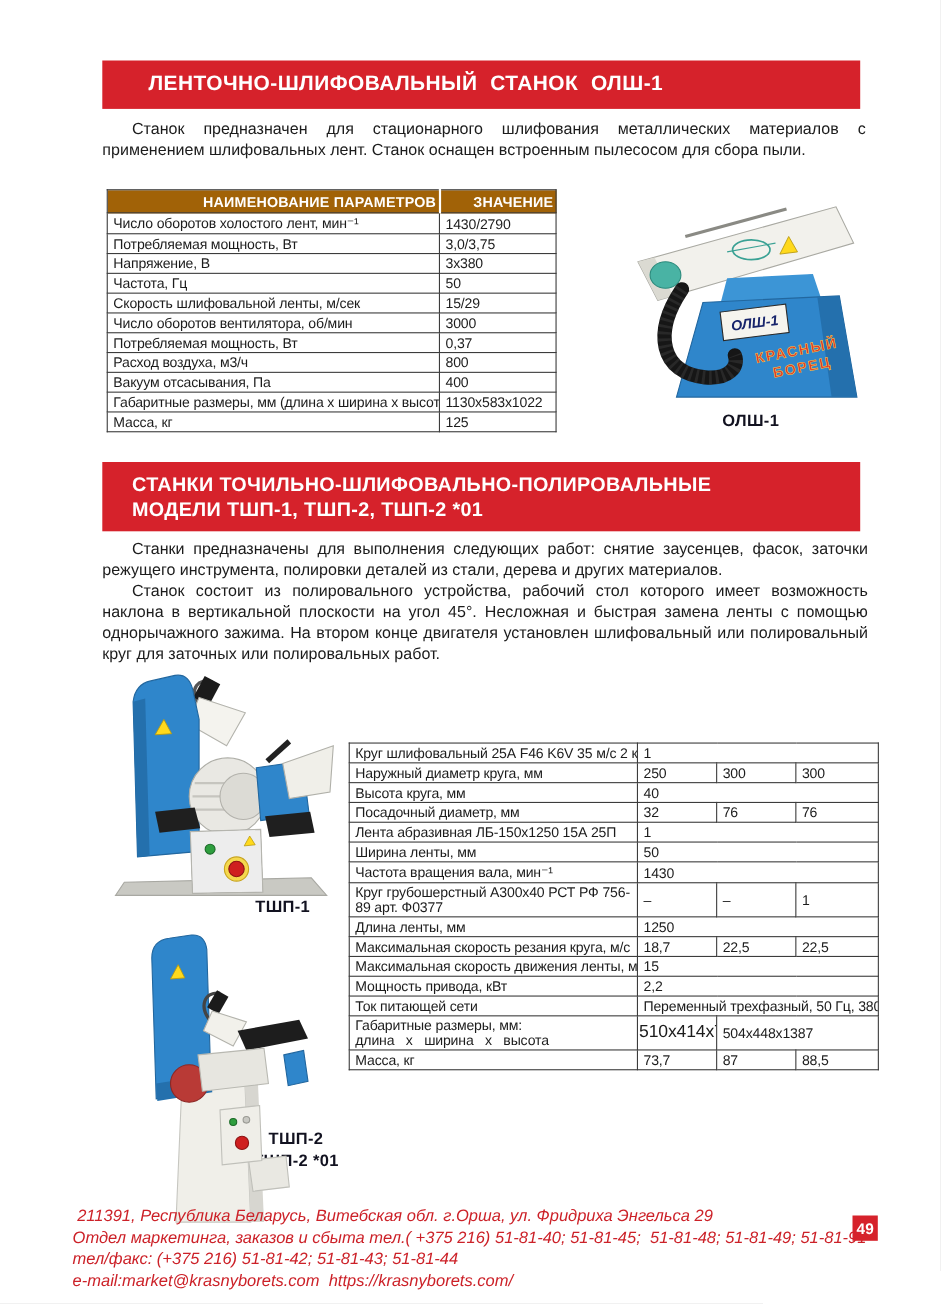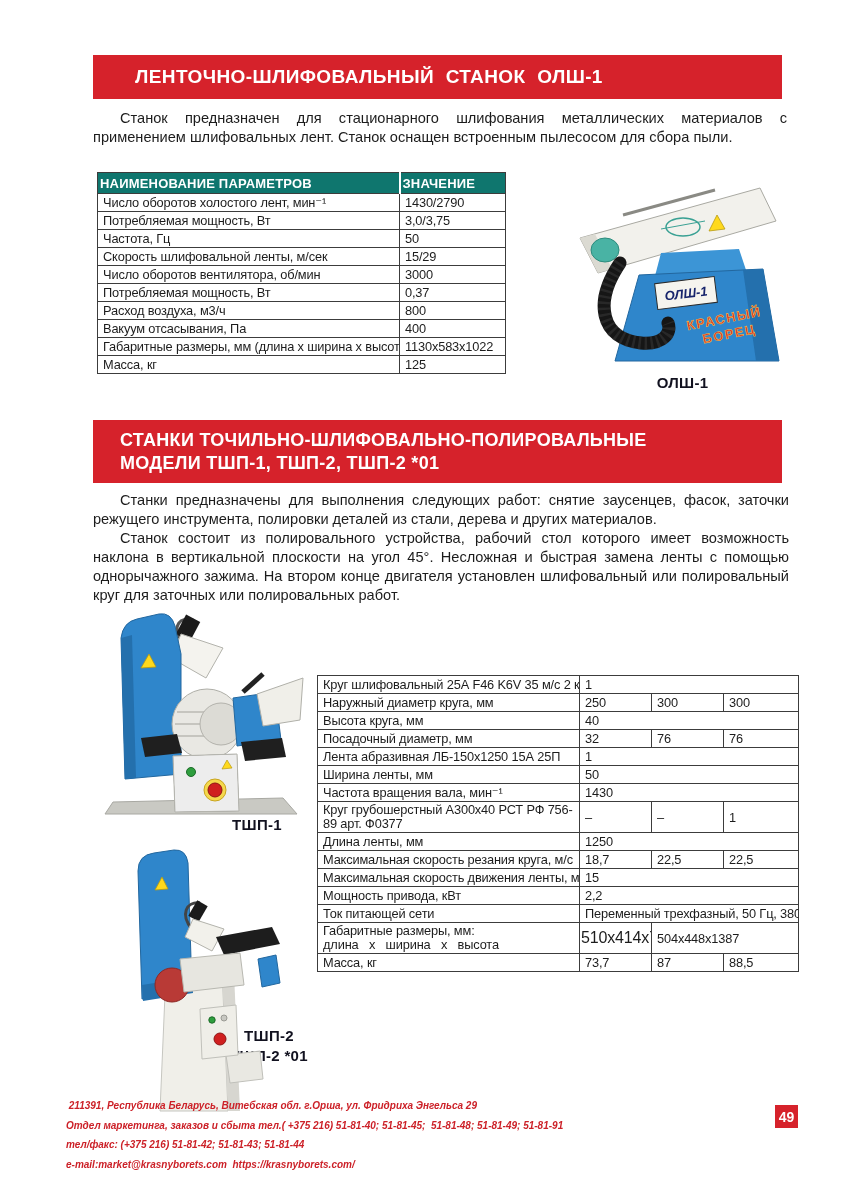--- a/index.html
+++ b/index.html
@@ -17,22 +17,22 @@
           letter-spacing:.4px; word-spacing:6px; box-sizing:border-box; }
   #bar2 { left:93px; top:420px; width:689px; height:63px;
           font-size:18px; line-height:23px; padding:9px 12px 0 27px;
           letter-spacing:.3px; box-sizing:border-box; }
   .bodytext { font-size:14.6px; line-height:19px; text-align:justify; }
   .para { text-indent:27px; margin:0; }
 
   table.spec { border-collapse:collapse; table-layout:fixed; background:#fff; }
   table.spec td, table.spec th { border:1px solid #3c3c3c; box-sizing:border-box; }
   table.spec th {
-    background:#0f766e; color:#ffffff; font-size:13px; font-weight:bold;
-    text-align:left; padding:2px 2px; letter-spacing:.2px;
+    background:#a16207; color:#ffffff; font-size:13px; font-weight:bold;
+    text-align:right; padding:2px 2px; letter-spacing:.2px;
   }
   table.spec th + th { border-left:2px solid #ffffff; }
   table.spec td {
     font-size:12.8px; letter-spacing:-0.15px; padding:1px 5px;
     height:17px; overflow:hidden;
   }
   td.pname { text-align:left; white-space:nowrap; }
   td.pval  { white-space:nowrap; }
   td.wrap2 { white-space:normal; line-height:14px; padding-top:2px; padding-bottom:2px; }
   .wide-space { word-spacing:7px; }
@@ -40,22 +40,22 @@
 
   #table1 { left:97px; top:172px; width:408px; }
   #table1 th { height:21px; }
   #table2 { left:317px; top:675px; width:481px; }
   #table2 th { height:30px; }
 
   .caption { position:absolute; font-weight:bold; font-size:15px;
              color:#121220; text-align:center; letter-spacing:.3px; }
 
   .footer-line {
-    font-style:italic; font-weight:bold; color:#cc2128;
-    font-size:10px; line-height:19.5px; white-space:pre; margin:0;
+    font-style:italic; font-weight:normal; color:#cc2128;
+    font-size:15px; line-height:19.5px; white-space:pre; margin:0;
   }
   #footer { left:66px; top:1096px; width:720px; z-index:3; }
   #page-badge {
     left:775px; top:1105px; width:23px; height:23px; background:#d6222b;
     color:#fff; font-weight:bold; font-size:14px; display:flex;
     align-items:center; justify-content:center; z-index:4;
   }
   .machine { position:absolute; z-index:1; }
 </style>
 </head>
@@ -83,20 +83,24 @@
     </tr>
     <tr>
           <td class="pname">Число оборотов холостого лент, мин⁻¹</td>
           <td class="pval">1430/2790</td>
         </tr>
     <tr>
           <td class="pname">Потребляемая мощность, Вт</td>
           <td class="pval">3,0/3,75</td>
         </tr>
     <tr>
+          <td class="pname">Напряжение, В</td>
+          <td class="pval">3х380</td>
+        </tr>
+    <tr>
           <td class="pname">Частота, Гц</td>
           <td class="pval">50</td>
         </tr>
     <tr>
           <td class="pname">Скорость шлифовальной ленты, м/сек</td>
           <td class="pval">15/29</td>
         </tr>
     <tr>
           <td class="pname">Число оборотов вентилятора, об/мин</td>
           <td class="pval">3000</td>

